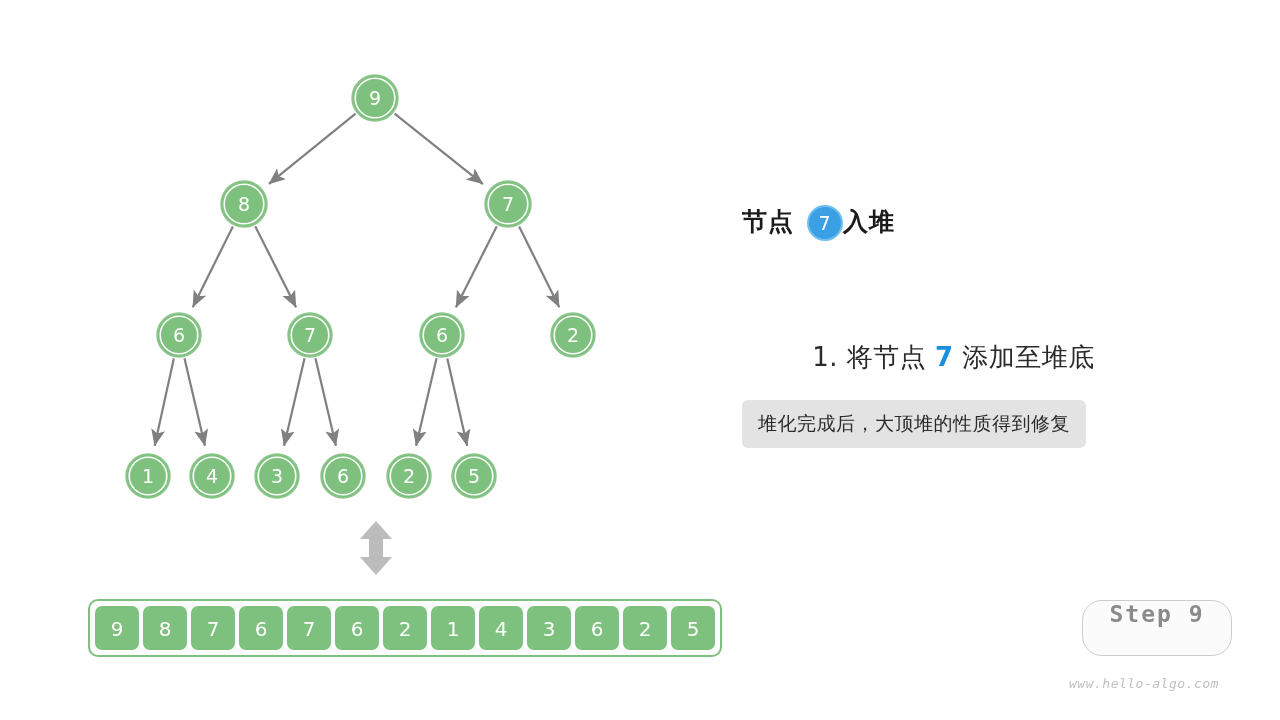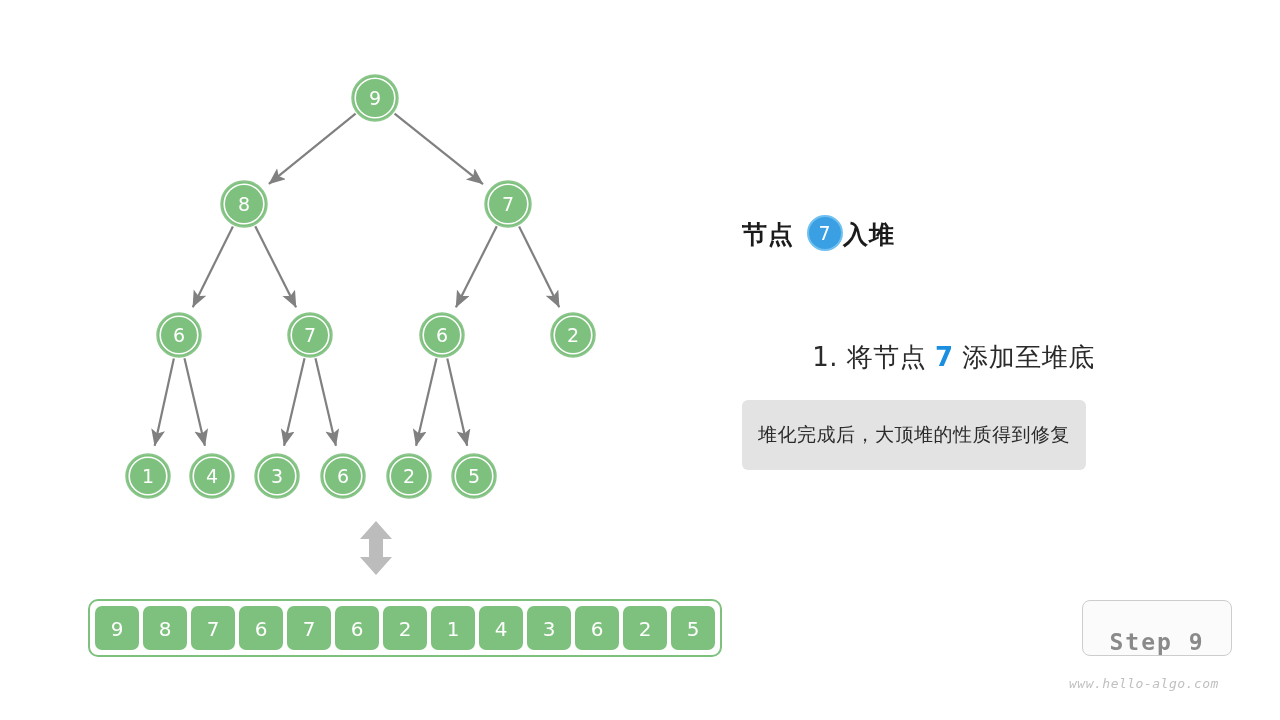--- a/index.html
+++ b/index.html
@@ -32,21 +32,21 @@
     position: absolute;
     left: 742px;
     top: 205px;
     width: 460px;
   }
   .panel-title {
     font-size: 25px;
     font-weight: bold;
     color: #1b1b1b;
     display: flex;
-    align-items: flex-end;
+    align-items: flex-start;
     height: 46px;
     letter-spacing: 1px;
   }
   .panel-title .txt-a { margin-right: 13px; }
   .panel-title .txt-b { }
   .title-badge {
     width: 36px;
     height: 36px;
     border-radius: 50%;
     background: #3aa0e3;
@@ -72,40 +72,40 @@
   }
   .step-line .hl {
     color: #1a8fe0;
     font-weight: bold;
   }
   .note-box {
     position: absolute;
     left: 742px;
     top: 400px;
     height: 38px;
-    padding: 16px 16px;
+    padding: 5px 16px;
     background: #e3e3e3;
     border-radius: 6px;
     display: flex;
     align-items: center;
     font-size: 19px;
     color: #2b2b2b;
     letter-spacing: 0.5px;
   }
   .step-badge {
     position: absolute;
     left: 1082px;
     top: 600px;
     width: 148px;
     height: 54px;
     border: 1px solid #cdcdcd;
-    border-radius: 8px;
+    border-radius: 20px;
     background: #fbfbfb;
     display: flex;
-    align-items: flex-end;
+    align-items: flex-start;
     justify-content: center;
     font-family: "DejaVu Sans Mono", "Liberation Mono", monospace;
     font-size: 23px;
     font-weight: bold;
     color: #8a8a8a;
     letter-spacing: 2px;
   }
   .watermark {
     position: absolute;
     left: 1069px;

